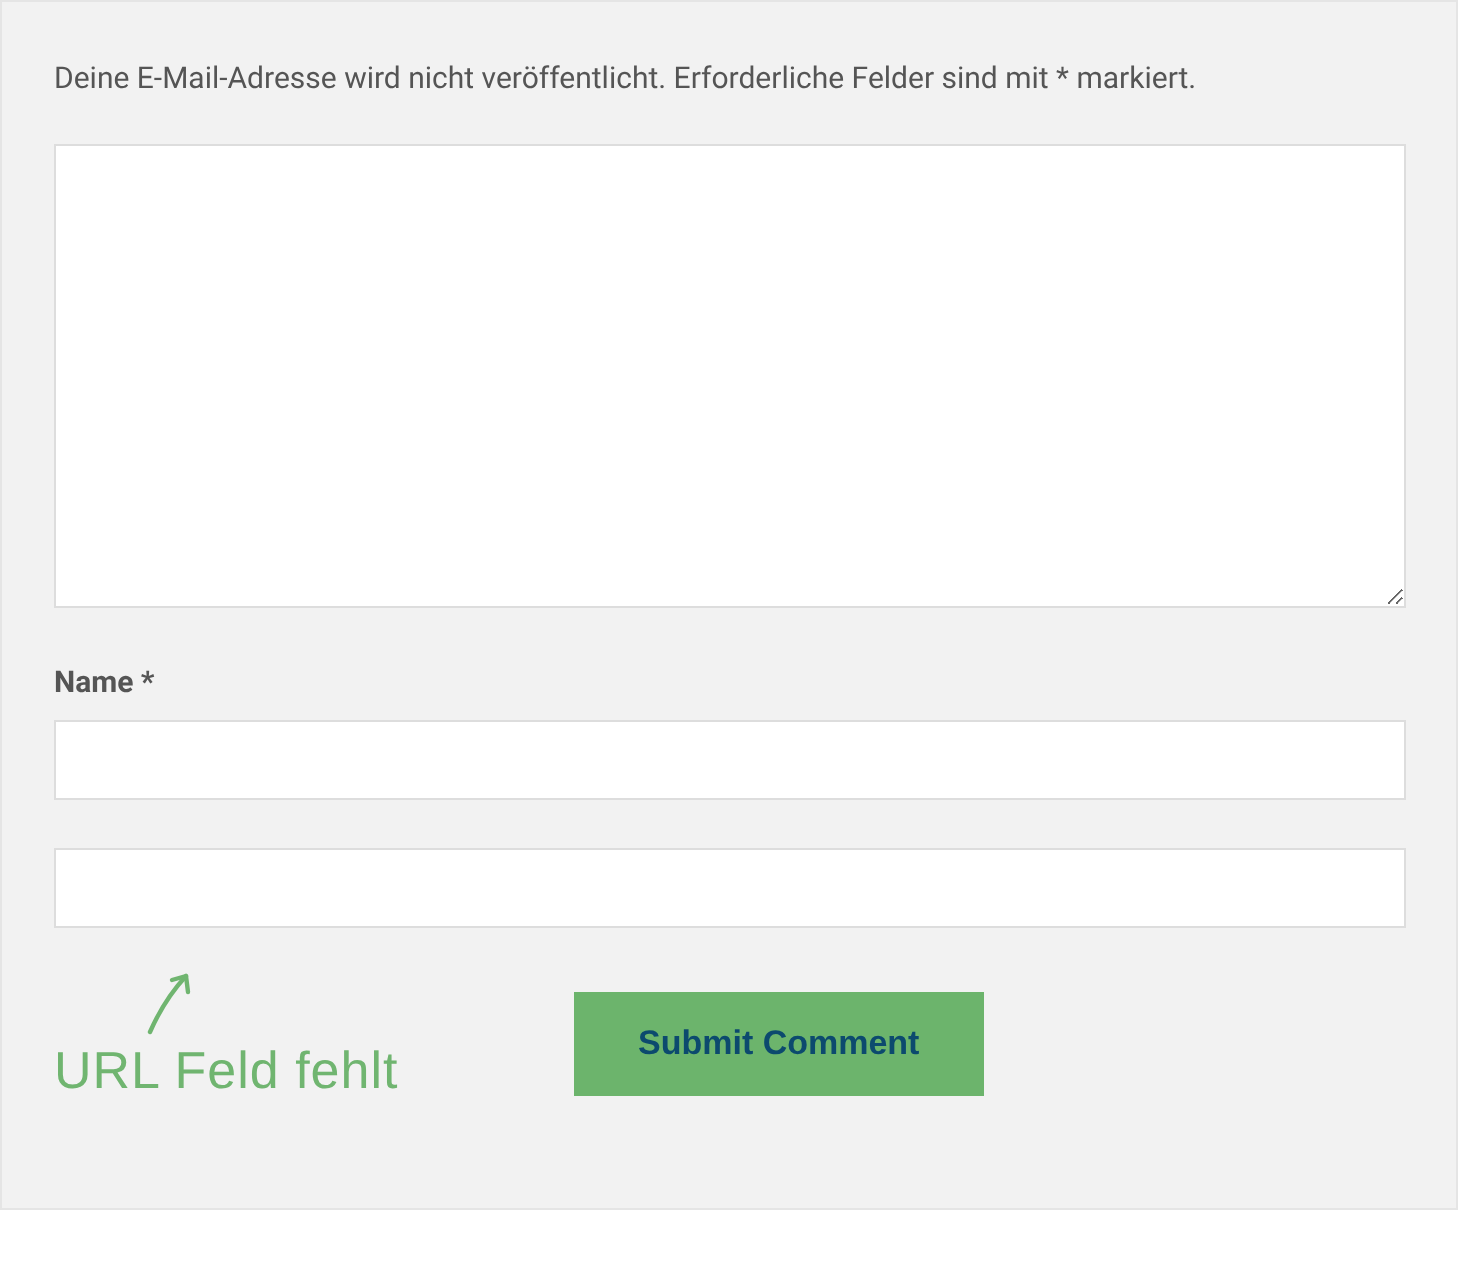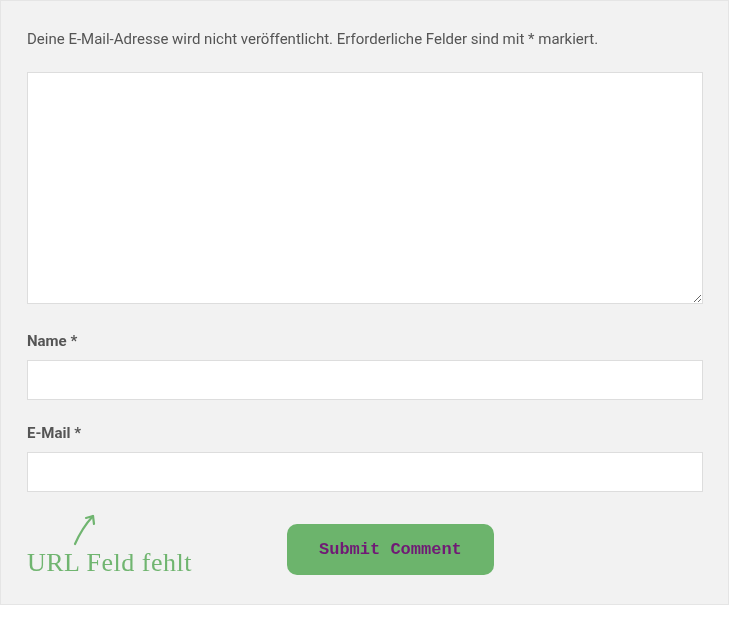--- a/index.html
+++ b/index.html
@@ -61,60 +61,59 @@
   .annotation {
     position: relative;
     width: 240px;
     flex-shrink: 0;
   }
   .annotation-text {
     color: #70b570;
     font-size: 26px;
     font-weight: 400;
     letter-spacing: 0.5px;
-    font-family: Liberation Serif, serif;
+    font-family: Liberation Sans, sans-serif;
     white-space: nowrap;
     margin-top: 28px;
   }
   .arrow {
     position: absolute;
     top: -10px;
     left: 40px;
     color: #70b570;
   }
   .submit-btn {
     background: #6cb46c;
-    color: #701a75;
+    color: #0c4a6e;
     border: none;
     font-size: 17px;
     font-weight: 600;
     padding: 16px 32px;
-    border-radius: 10px;
+    border-radius: 0;
     cursor: pointer;
-    font-family: Liberation Mono, monospace;
+    font-family: Liberation Sans, sans-serif;
     margin-left: 20px;
     margin-bottom: 3px;
   }
 </style>
 </head>
 <body>
 
 <div class="form-wrapper">
 
   <p class="notice">Deine E-Mail-Adresse wird nicht veröffentlicht. Erforderliche Felder sind mit * markiert.</p>
 
   <textarea class="comment-textarea" value="" style=""></textarea>
 
   <div class="field-block">
     <label class="field-label">Name *</label>
     <input type="text" class="text-input" value="" style="">
   </div>
 
   <div class="field-block">
-    <label class="field-label">E-Mail *</label>
     <input type="text" class="text-input" value="" style="">
   </div>
 
   <div class="bottom-row">
     <div class="annotation">
       <svg class="arrow" width="40" height="40" viewBox="0 0 40 40">
         <path d="M 8 34 Q 15 18 26 6" stroke="#70b570" stroke-width="2.2" fill="none" stroke-linecap="round"></path>
         <path d="M 26 6 L 19 8 M 26 6 L 27 14" stroke="#70b570" stroke-width="2.2" fill="none" stroke-linecap="round"></path>
       </svg>
       <div class="annotation-text">URL Feld fehlt</div>

